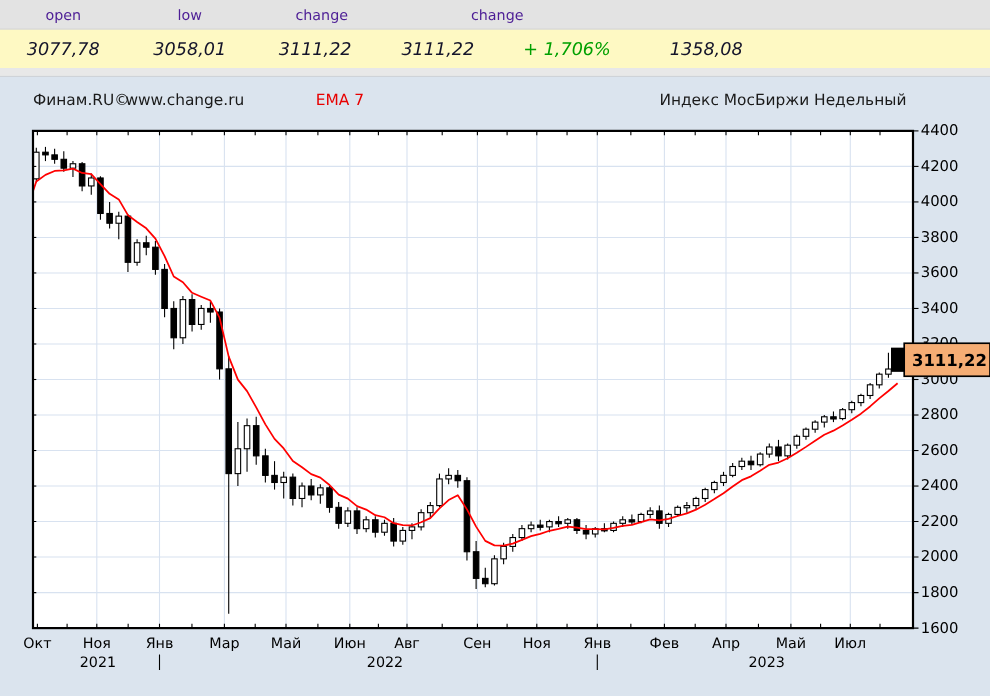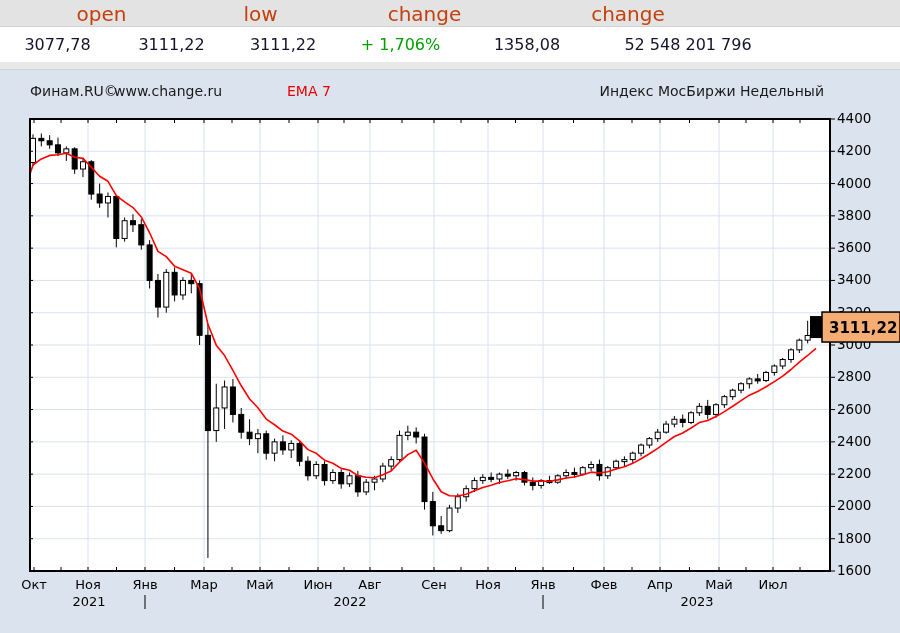--- a/index.html
+++ b/index.html
@@ -1,24 +1,24 @@
 <!DOCTYPE html>
 <html><head>
 <meta charset="utf-8">
 <style>
   html,body{margin:0;padding:0;}
   body{font-family:"DejaVu Sans",sans-serif;background:#9aa3ad;}
   .page{position:relative;width:900px;height:633px;overflow:hidden;background:#dbe4ee;}
   .stats-row{position:absolute;left:0;right:0;display:flex;z-index:3;}
   .stats-labels{top:0;height:26px;background:#e3e3e3;border-bottom:1px solid #d2d2d2;}
-  .stats-values{top:27px;height:35px;background:#ffffff;}
+  .stats-values{top:27px;height:35px;background:#fef9c3;font-style:italic;}
   .stats-gap{position:absolute;top:62px;left:0;right:0;height:7px;background:#e8e8e8;border-bottom:1px solid #cfd3d8;z-index:3;}
   .cell{display:flex;align-items:center;justify-content:center;box-sizing:border-box;}
   .c0{width:115px}.c1{width:115px}.c2{width:113px}.c3{width:110px}.c4{width:125px}.c5{width:128px}.c6{width:194px}
-  .stats-labels .cell{color:#c2410c;font-size:20px;padding-top:2px;margin-left:44px;}
+  .stats-labels .cell{color:#4c1d95;font-size:13px;padding-top:2px;}
   .stats-values .cell{color:#14142a;font-size:16px;}
   .titlebar{position:absolute;top:83px;left:0;right:0;height:20px;z-index:2;font-size:14px;color:#1a1a1a;}
   .titlebar span{position:absolute;white-space:nowrap;}
   .brand{left:30px;}
   .site-url{left:114px;}
   .ema-label{left:287px;}
   .chart-title{right:76px;}
   svg.chart{position:absolute;left:0;top:0;z-index:1;}
   svg text{font-family:"DejaVu Sans",sans-serif;}
 </style>
@@ -29,25 +29,25 @@
 
   <div class="stats-row stats-labels">
     <div class="cell c0">open</div>
     <div class="cell c1">low</div>
     <div class="cell c4">change</div>
     <div class="cell c6">change</div>
   </div>
 
   <div class="stats-row stats-values">
     <div class="cell c0">3077,78</div>
+    <div class="cell c1">3058,01</div>
     <div class="cell c2">3111,22</div>
     <div class="cell c3">3111,22</div>
     <div class="cell c4" style="color: rgb(0, 160, 0);">+ 1,706%</div>
     <div class="cell c5">1358,08</div>
-    <div class="cell c6">52 548 201 796</div>
   </div>
 
   <div class="stats-gap"></div>
 
   <div class="titlebar">
     <span class="brand">Финам.RU©</span>
     <span class="site-url">www.change.ru</span>
     <span class="ema-label" style="color: rgb(232, 0, 0);">EMA 7</span>
     <span class="chart-title">Индекс МосБиржи Недельный</span>
   </div>

